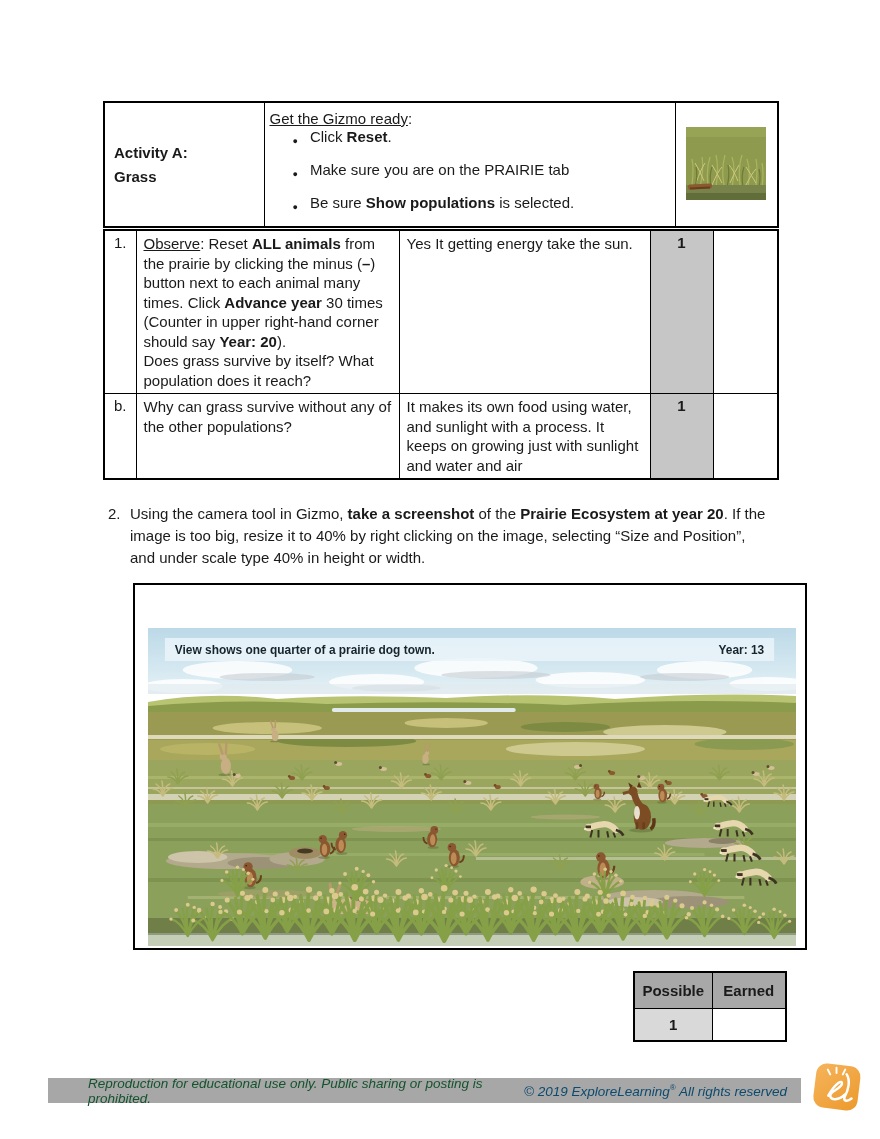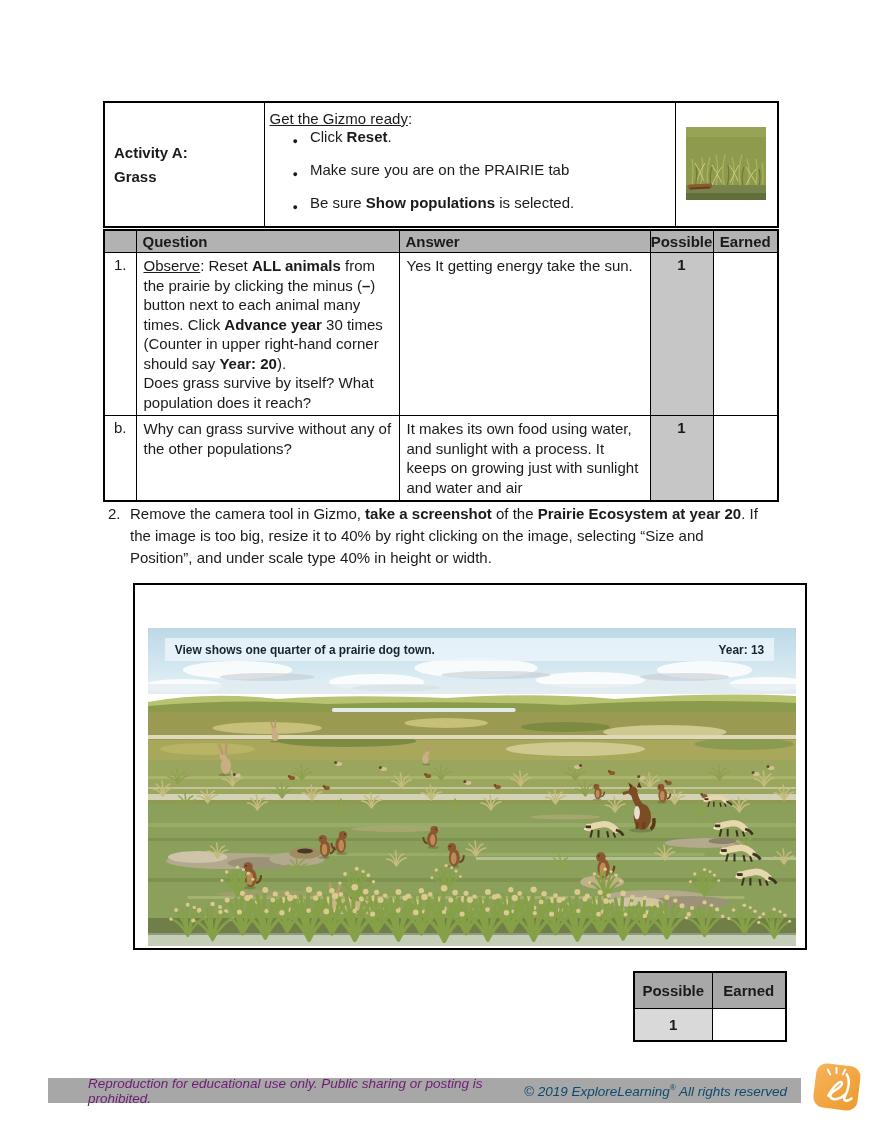--- a/index.html
+++ b/index.html
@@ -53,21 +53,21 @@
   #score-table td { text-align:center; vertical-align:middle; font-weight:bold; }
   #score-table tr.hdr td { background:#a8a8a8; height:27px; }
   #score-table tr.val td { height:23px; }
   #score-table tr.val td.pv { background:#d9d9d9; }
 
   
   .footer-bar { position:absolute; left:48px; top:1078px; width:753px; height:25px;
       background:#a7a7a7; display:flex; align-items:center; justify-content:space-between;
       padding:0 14px 0 40px; box-sizing:border-box;
       font-style:italic; font-size:13.5px; }
-  .footer-bar .lt { color:#701a75; }
+  .footer-bar .lt { color:#14532d; }
   .footer-bar .rt { color:#0c4a6e; white-space:nowrap; }
   .footer-bar .rt sup { font-size:8px; }
   .footer-logo { position:absolute; left:808px; top:1056px; width:58px; height:60px; }
 </style>
 </head>
 <body>
 
 <div class="page">
 
   <table class="tbl" id="activity-table">
@@ -125,27 +125,20 @@
 
   <table class="tbl" id="questions-table">
     <colgroup>
         <col style="width:32px">
         <col style="width:263px">
         <col style="width:251px">
         <col style="width:63px">
         <col style="width:65px">
       </colgroup>
     <tbody>
-        <tr class="hdr">
-      <td></td>
-      <td>Question</td>
-      <td>Answer</td>
-      <td class="ctr">Possible</td>
-      <td class="ctr">Earned</td>
-    </tr>
     <tr style="height:156px">
       <td class="num-cell">1.</td>
       <td class="q-cell">
         <span class="u">Observe</span><span>: Reset </span><b>ALL animals</b><span> from the prairie by clicking the minus (</span><b>–</b><span>) button next to each animal many times. Click </span><b>Advance year</b><span> 30 times (Counter in upper right-hand corner should say </span><b>Year: 20</b><span>).</span>
         <div>Does grass survive by itself? What population does it reach?</div>
       </td>
       <td class="a-cell">Yes It getting energy take the sun.</td>
       <td class="pos-cell">1</td>
       <td class="earn-cell"></td>
     </tr>
@@ -154,21 +147,21 @@
       <td class="q-cell">Why can grass survive without any of the other populations?</td>
       <td class="a-cell">It makes its own food using water, and sunlight with a process. It keeps on growing just with sunlight and water and air</td>
       <td class="pos-cell">1</td>
       <td class="earn-cell"></td>
     </tr>
   </tbody>
     </table>
 
   <div class="task2">
     <span class="tnum">2.</span>
-    <span><span>Remove the camera tool in Gizmo, </span><b>take a screenshot</b><span> of the </span><span class="bi">Prairie Ecosystem at year 20</span><span>. If the image is too big, resize it to 40% by right clicking on the image, selecting “Size and Position”, and under scale type 40% in height or width.</span></span>
+    <span><span>Using the camera tool in Gizmo, </span><b>take a screenshot</b><span> of the </span><span class="bi">Prairie Ecosystem at year 20</span><span>. If the image is too big, resize it to 40% by right clicking on the image, selecting “Size and Position”, and under scale type 40% in height or width.</span></span>
   </div>
 
   <div class="shot-frame">
     <svg class="scene" width="648" height="318" viewBox="0 0 652 318" preserveAspectRatio="none">
       <defs>
         <linearGradient id="skyG" x1="0" y1="0" x2="0" y2="1">
           <stop offset="0" stop-color="#bcd9e7"></stop>
             <stop offset="0.7" stop-color="#d8eaf2"></stop>
             <stop offset="1" stop-color="#e9f2f5"></stop>
         </linearGradient>

